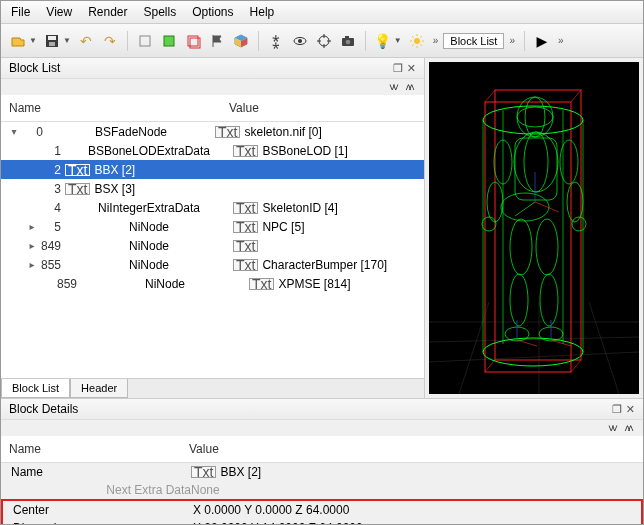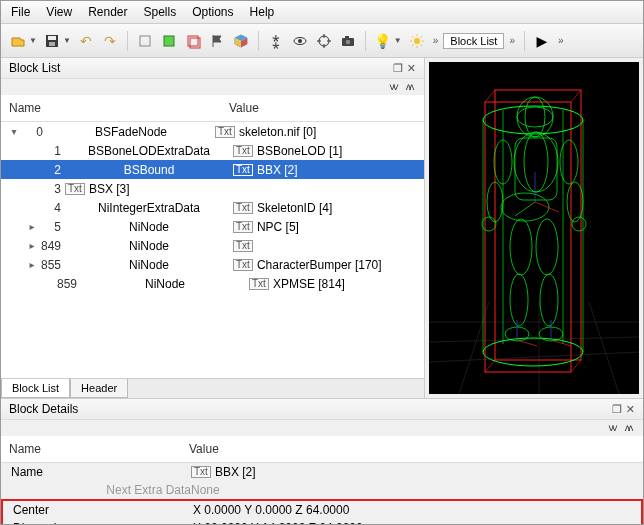--- a/index.html
+++ b/index.html
@@ -24,21 +24,21 @@
   .hname { width: 220px; }
   .hval { flex: 1; }
   .tree { flex: 1; overflow: auto; background: #fff; }
   .row { display: flex; align-items: center; height: 19px; padding-left: 6px; cursor: default; }
   .row.sel { background: #2f6fd0; color: #fff; }
   .exp { width: 14px; text-align: center; color: #666; font-size: 10px; }
   .idx { width: 26px; text-align: right; padding-right: 4px; color: #333; }
   .row.sel .idx, .row.sel .exp { color: #fff; }
   .nm { width: 168px; text-align: center; }
   .vcell { display: flex; align-items: center; gap: 4px; }
-  .txt { font-size: 10px; border: 1px solid #999; color: #555; background: #f7f7f7; padding: 0 2px; line-height: 10px; }
+  .txt { font-size: 14px; border: 1px solid #999; color: #555; background: #f7f7f7; padding: 0 2px; line-height: 10px; }
   .row.sel .txt { border-color: #fff; color: #fff; background: transparent; }
   .bottomtabs { display: flex; border-top: 1px solid #ccc; background: #ececec; }
   .bottomtabs .tab { padding: 3px 10px; border: 1px solid #bbb; border-top: none; background: #f4f4f4; font-size: 11px; cursor: pointer; }
   .bottomtabs .tab.active { background: #fff; }
   .viewport { width: 210px; height: 332px; background: #000; position: relative; margin: 4px; overflow: hidden; }
   .details { border-top: 1px solid #ccc; }
   .drow { display: flex; align-items: center; height: 18px; padding-left: 10px; }
   .dn { width: 180px; }
   .dv { flex: 1; display: flex; align-items: center; gap: 4px; }
   .muted { color: #999; text-align: right; }
@@ -177,21 +177,20 @@
           <span class="idx">1</span>
           <span class="nm">BSBoneLODExtraData</span>
           <span class="vcell">
             <span class="txt">Txt</span>
             <span>BSBoneLOD [1]</span>
           </span>
         </div>
         <div class="row sel" style="padding-left: 24px;">
           <span class="exp"></span>
           <span class="idx">2</span>
-          <span class="nm">BSBound</span>
           <span class="vcell">
             <span class="txt">Txt</span>
             <span>BBX [2]</span>
           </span>
         </div>
         <div class="row" style="padding-left: 24px;">
           <span class="exp"></span>
           <span class="idx">3</span>
           <span class="vcell">
             <span class="txt">Txt</span>

